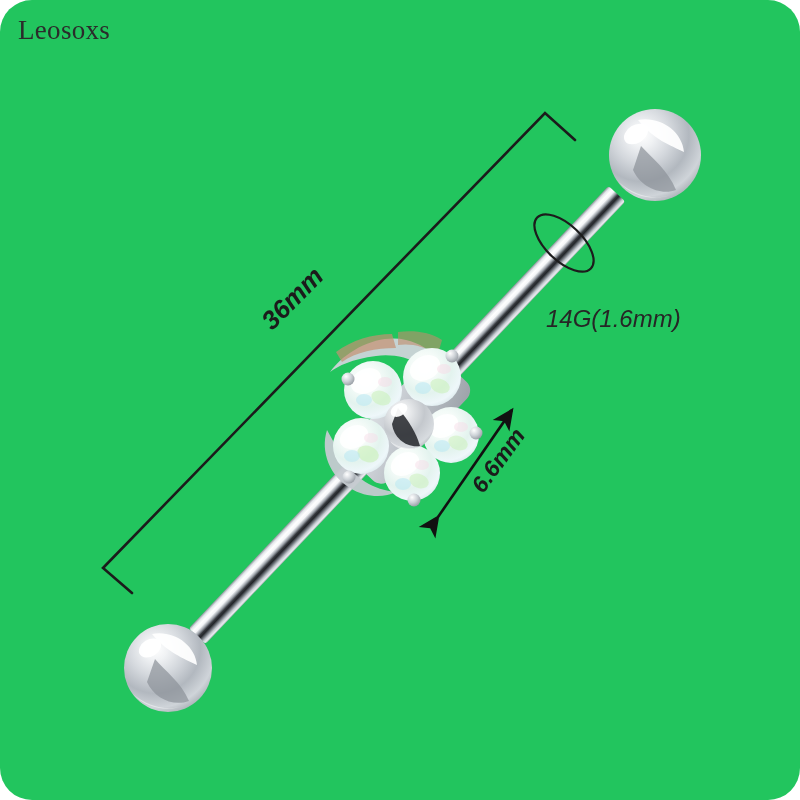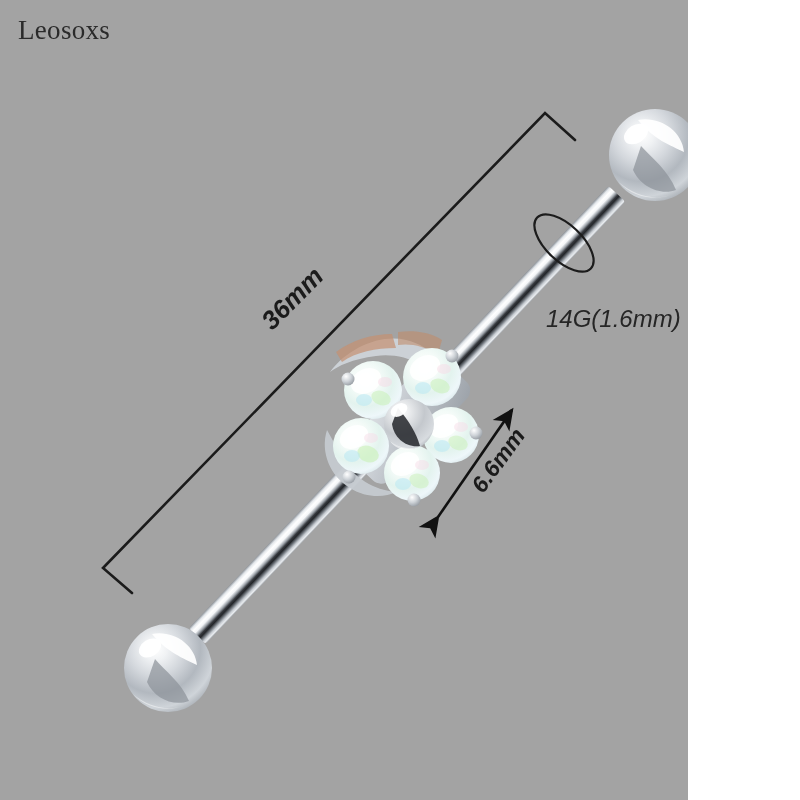--- a/index.html
+++ b/index.html
@@ -5,24 +5,25 @@
   html, body {
     margin: 0;
     padding: 0;
     background: #ffffff;
   }
   body {
     font-family: "Liberation Sans", sans-serif;
   }
   #stage {
     position: relative;
-    width: 688px;
+    width: 800px;
     height: 800px;
-    background: #a3a3a3;
+    background: #22c55e;
     overflow: hidden;
+    border-radius: 32px;
   }
   #brand {
     position: absolute;
     left: 18px;
     top: 17px;
     font-family: "Liberation Serif", serif;
     font-size: 27px;
     line-height: 1;
     color: #2b2b2b;
     letter-spacing: 0.3px;

